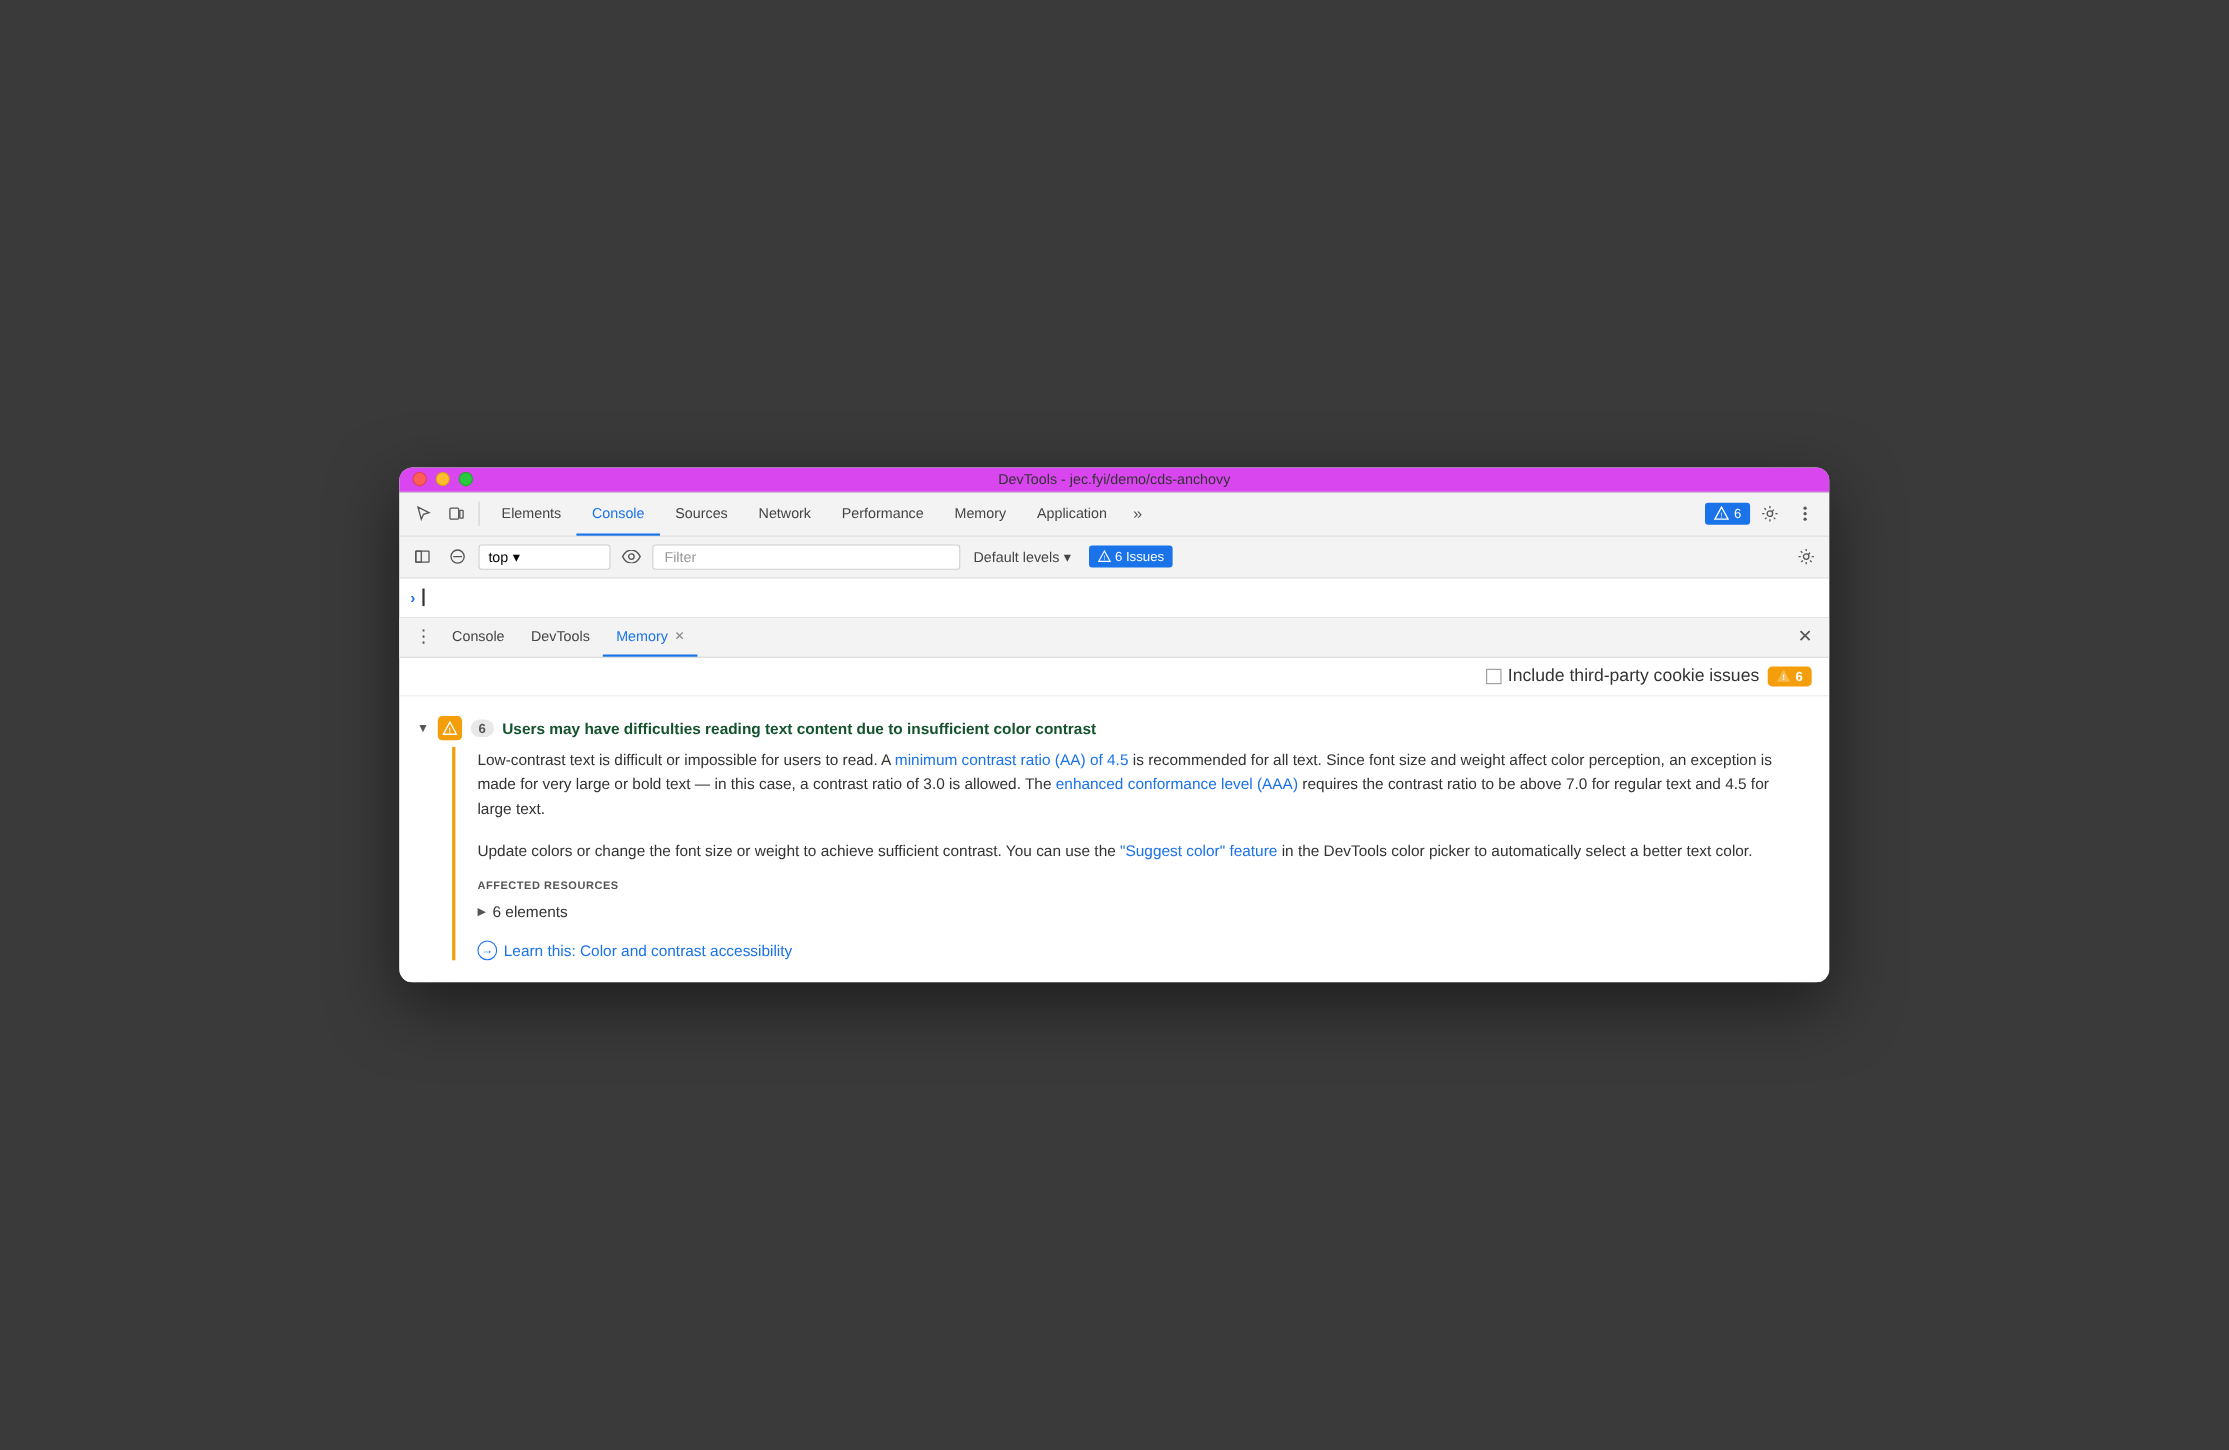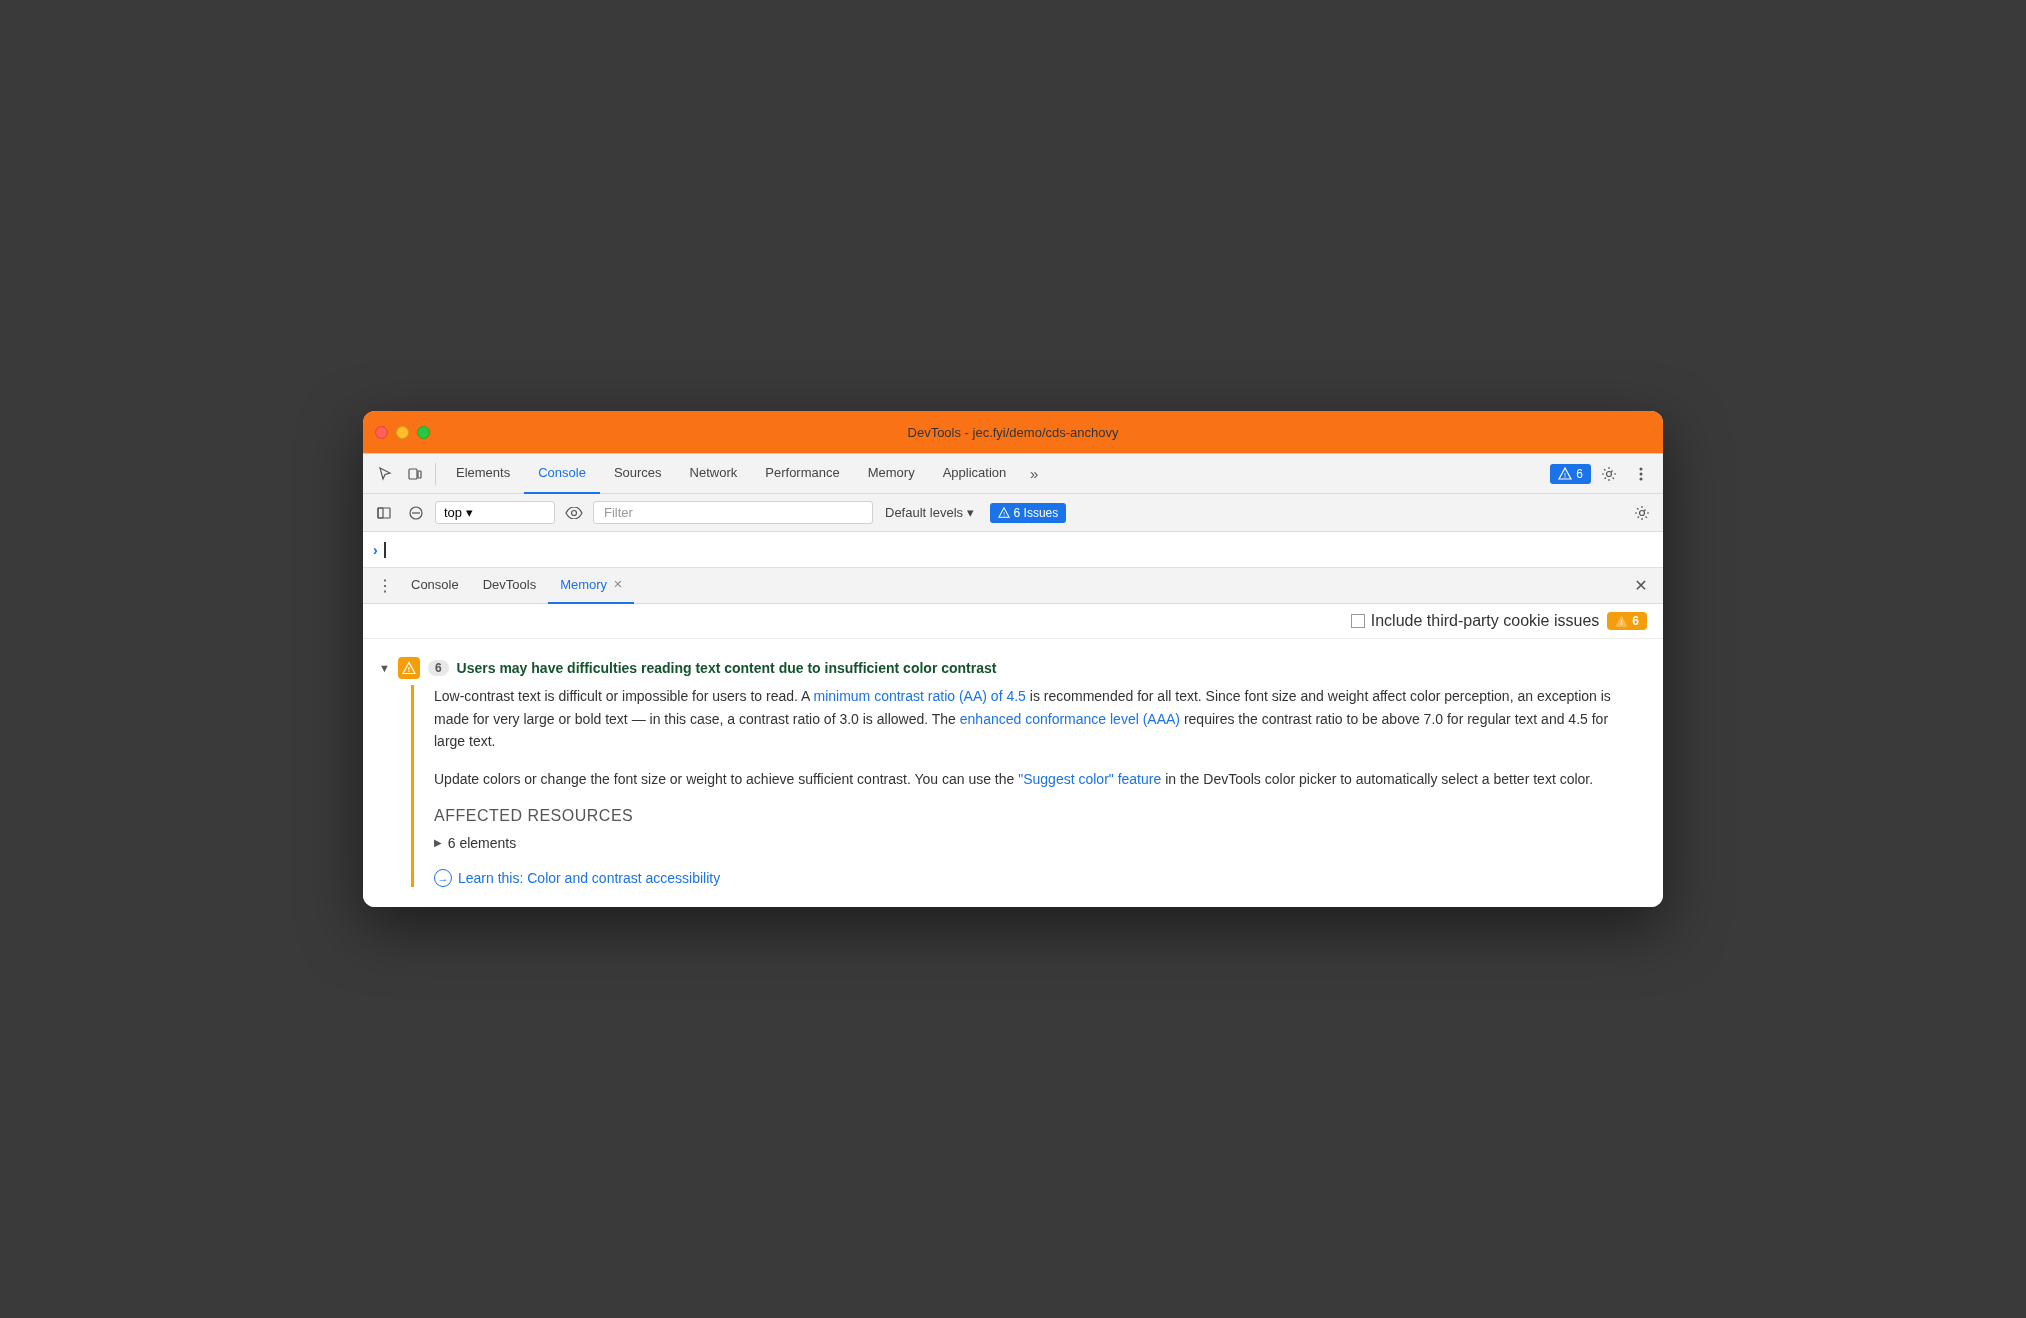--- a/index.html
+++ b/index.html
@@ -16,23 +16,23 @@
     .window {
       width: 1300px;
       background: #f1f1f1;
       border-radius: 12px;
       box-shadow: 0 20px 60px rgba(0,0,0,0.5);
       overflow: hidden;
     }
 
     
     .title-bar {
-      background: #f97316;
+      background: #d946ef;
       border-bottom: 1px solid #d0d0d0;
-      height: 43px;
+      height: 23px;
       display: flex;
       align-items: center;
       padding: 0 12px;
       position: relative;
     }
 
     .traffic-lights {
       display: flex;
       gap: 8px;
       align-items: center;
@@ -420,22 +420,22 @@
     .issue-description a {
       color: #1a73e8;
       text-decoration: none;
     }
 
     .affected-resources {
       margin-top: 12px;
     }
 
     .affected-label {
-      font-size: 16px;
-      font-weight: 400;
+      font-size: 10px;
+      font-weight: 700;
       color: #555;
       letter-spacing: 0.5px;
       text-transform: uppercase;
       margin-bottom: 8px;
     }
 
     .elements-toggle {
       display: flex;
       align-items: center;
       gap: 6px;

